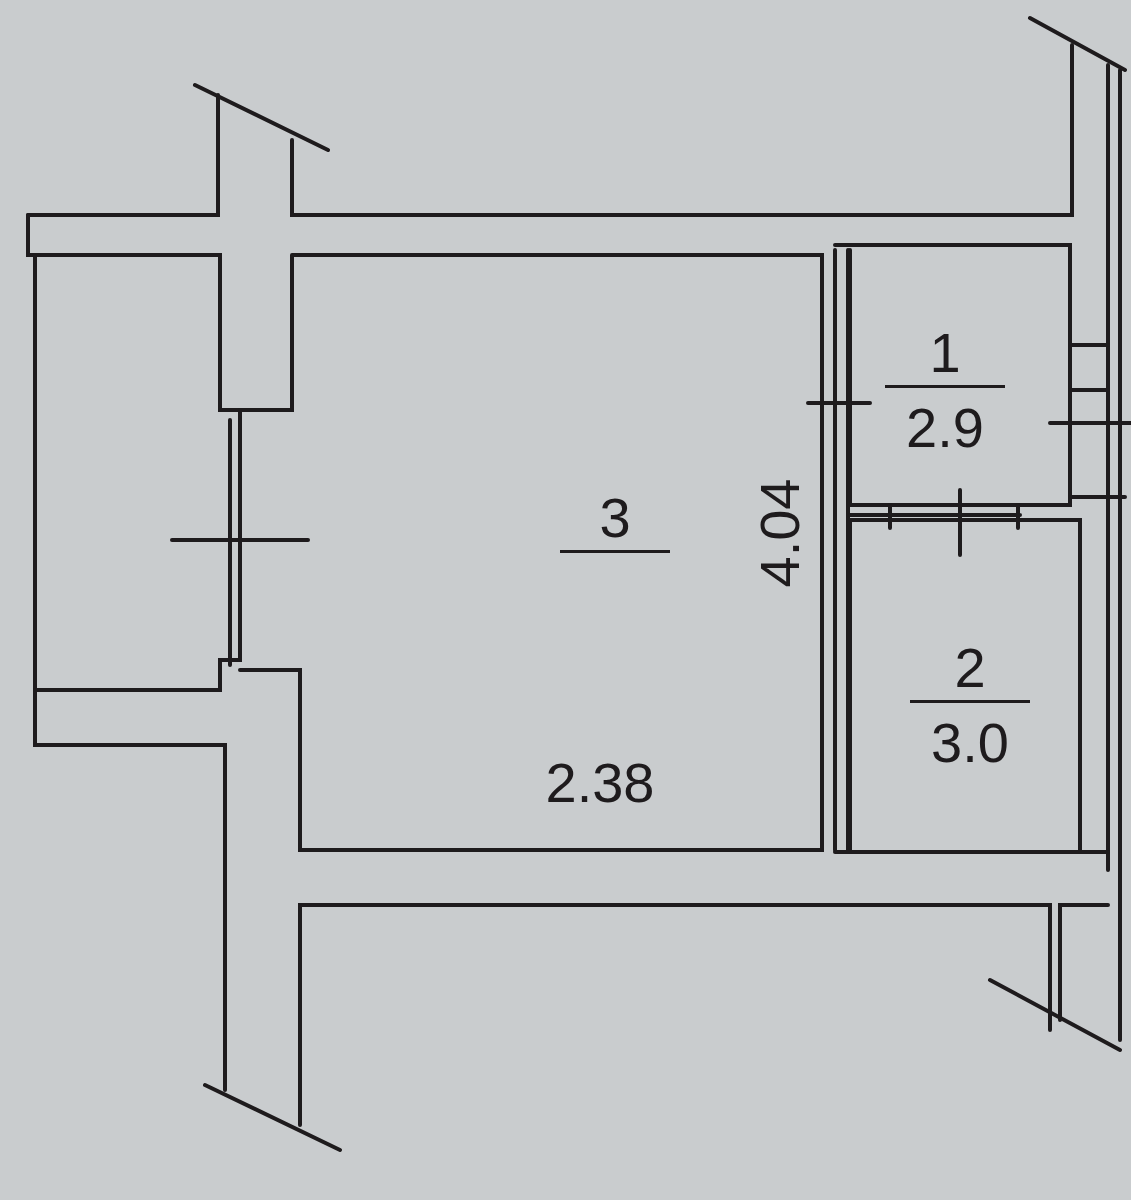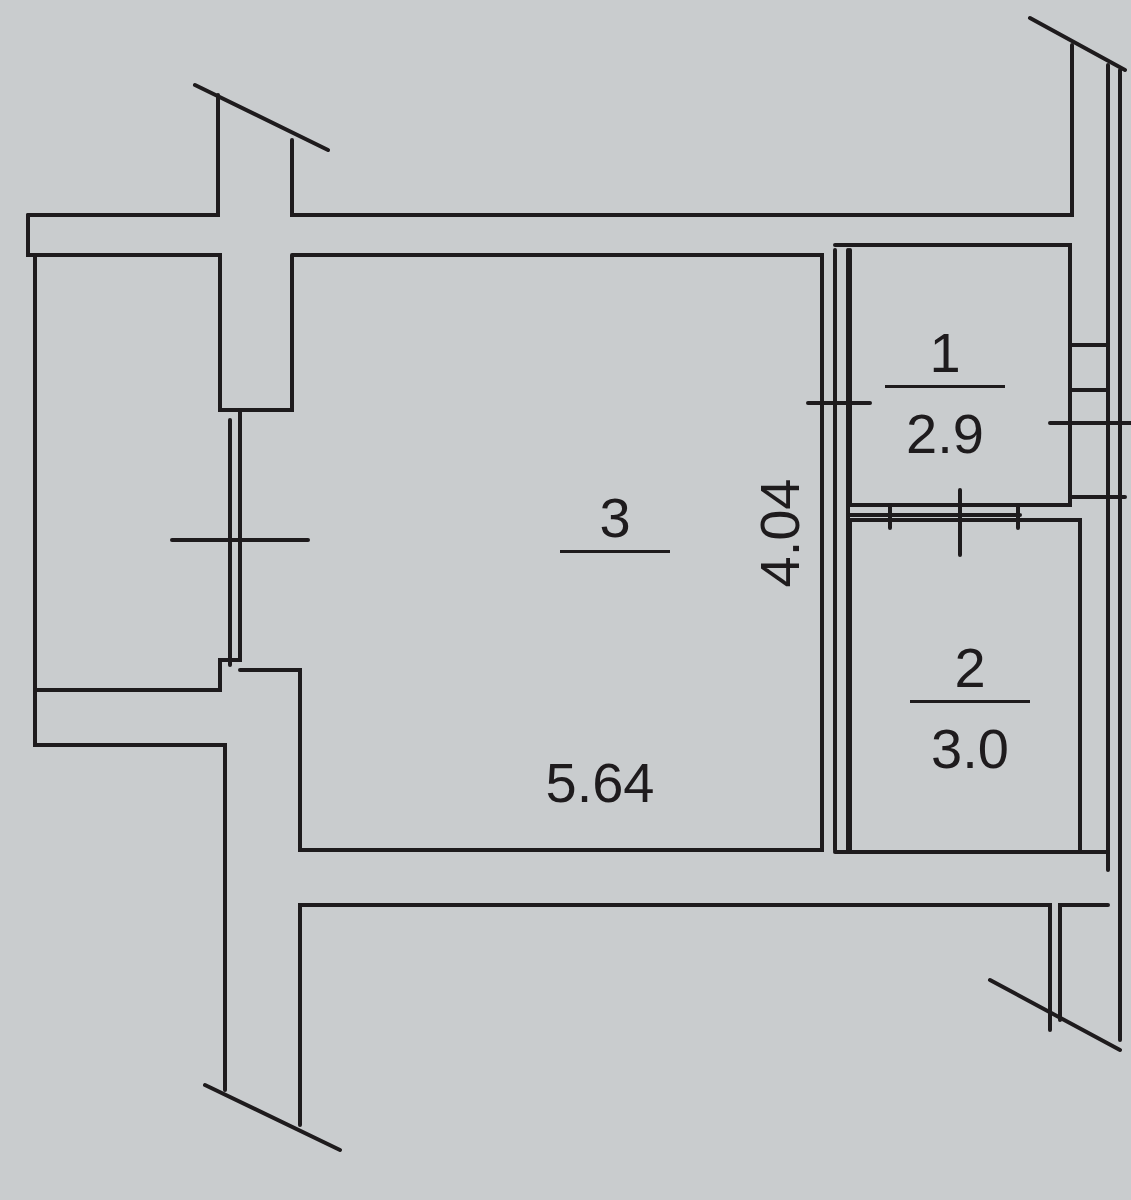--- a/index.html
+++ b/index.html
@@ -1,21 +1,21 @@
 <!DOCTYPE html>
 <html><head>
 <meta charset="utf-8">
 <style>
   html,body{margin:0;padding:0;}
   body{width:1131px;height:1200px;background:#c9ccce;overflow:hidden;position:relative;font-family:"Liberation Sans",sans-serif;}
   svg{position:absolute;left:0;top:0;}
   .lbl{position:absolute;color:#1e1b1d;font-size:56px;line-height:1;text-align:center;}
   .frac{position:absolute;color:#1e1b1d;text-align:center;font-size:56px;line-height:1;}
   .frac .num{display:block;padding-bottom:4px;border-bottom:3px solid #1e1b1d;}
-  .frac .den{display:block;padding-top:18px;}
+  .frac .den{display:block;padding-top:12px;}
 </style>
 </head>
 <body>
 
 <svg width="1131" height="1200" viewBox="0 0 1131 1200" fill="none" stroke="#1e1b1d" stroke-width="4" stroke-linecap="round">
 
   <path d="M28 215 H218 V95 M292 140 V215 H1072 V45 M1108 65 V870 M1120 70 V1040"></path>
   <path d="M195 85 L328 150 M1030 18 L1125 70"></path>
   <path d="M28 215 V255 H220 V410 H240 V660 H220 V690 H35 V255"></path>
   <path d="M35 690 V745 H225 V1090 M300 1125 V905 H1050 V1030"></path>
@@ -44,15 +44,15 @@
 <div class="frac" style="left:885px;top:325px;width:120px;">
   <span class="num">1</span>
   <span class="den">2.9</span>
 </div>
 
 <div class="frac" style="left:910px;top:640px;width:120px;">
   <span class="num">2</span>
   <span class="den">3.0</span>
 </div>
 
-<div class="lbl" style="left:515px;top:755px;width:170px;">5.64</div>
+<div class="lbl" style="left:515px;top:755px;width:170px;">2.38</div>
 
 <div class="lbl" style="left:700px;top:505px;width:160px;transform:rotate(-90deg);">4.04</div>
 
 </body></html>

